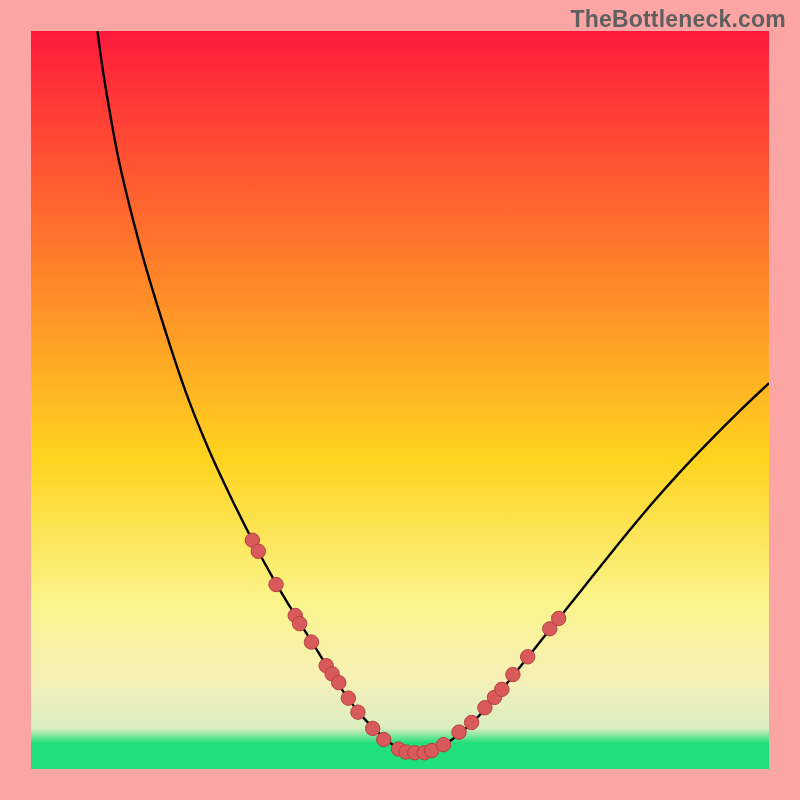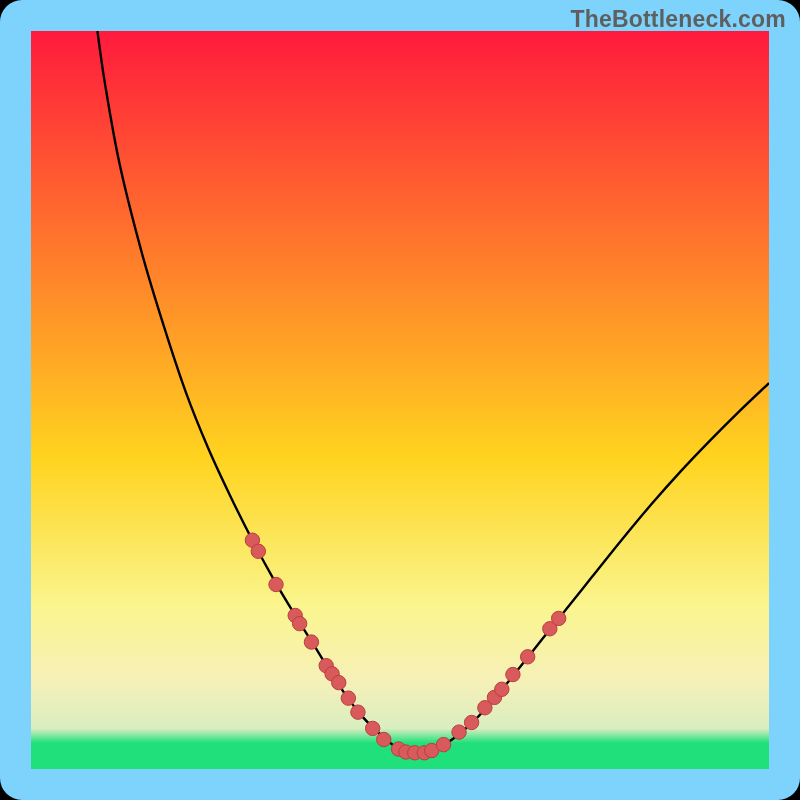--- a/index.html
+++ b/index.html
@@ -10,22 +10,21 @@
     overflow: hidden;
     background: #000;
     font-family: Arial, Helvetica, sans-serif;
   }
   .frame {
     position: absolute;
     left: 0;
     top: 0;
     width: 800px;
     height: 800px;
-    background: #7dd3fc;
-    border-radius: 22px;
+    background: #fca5a5;
   }
   .stage {
     position: absolute;
     left: 31px;
     top: 31px;
     width: 738px;
     height: 738px;
     overflow: hidden;
   }
   .watermark {

